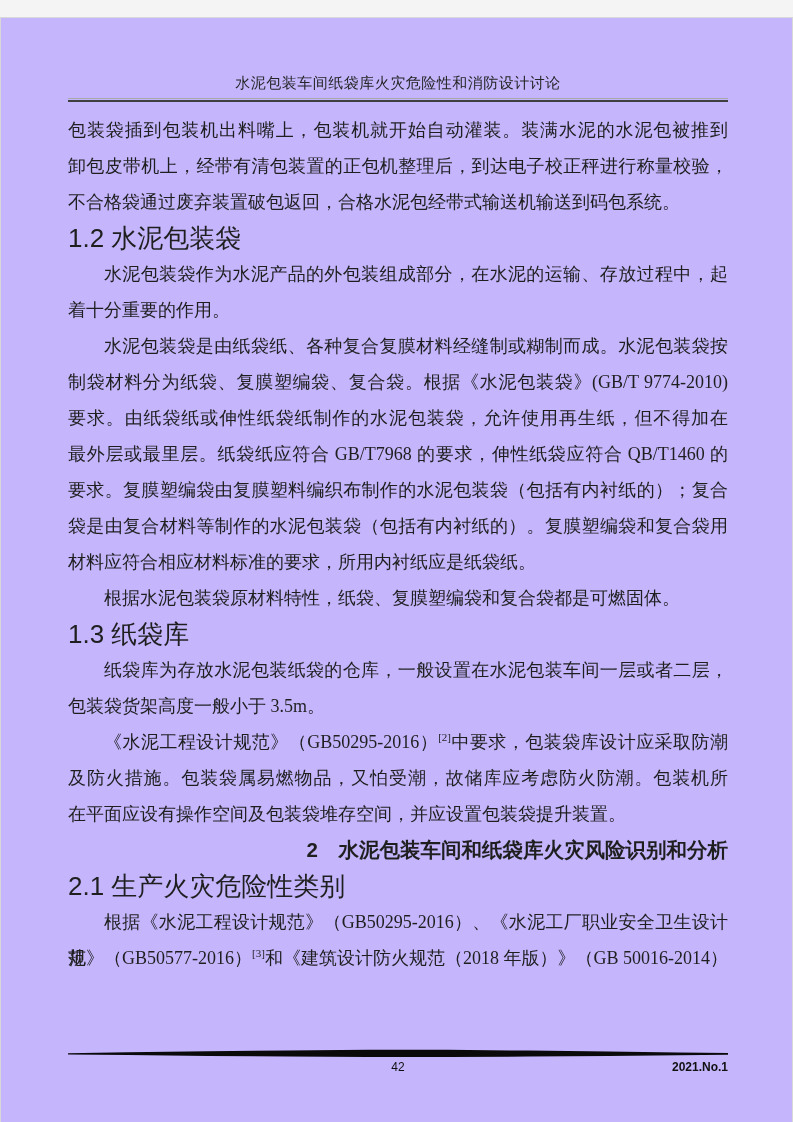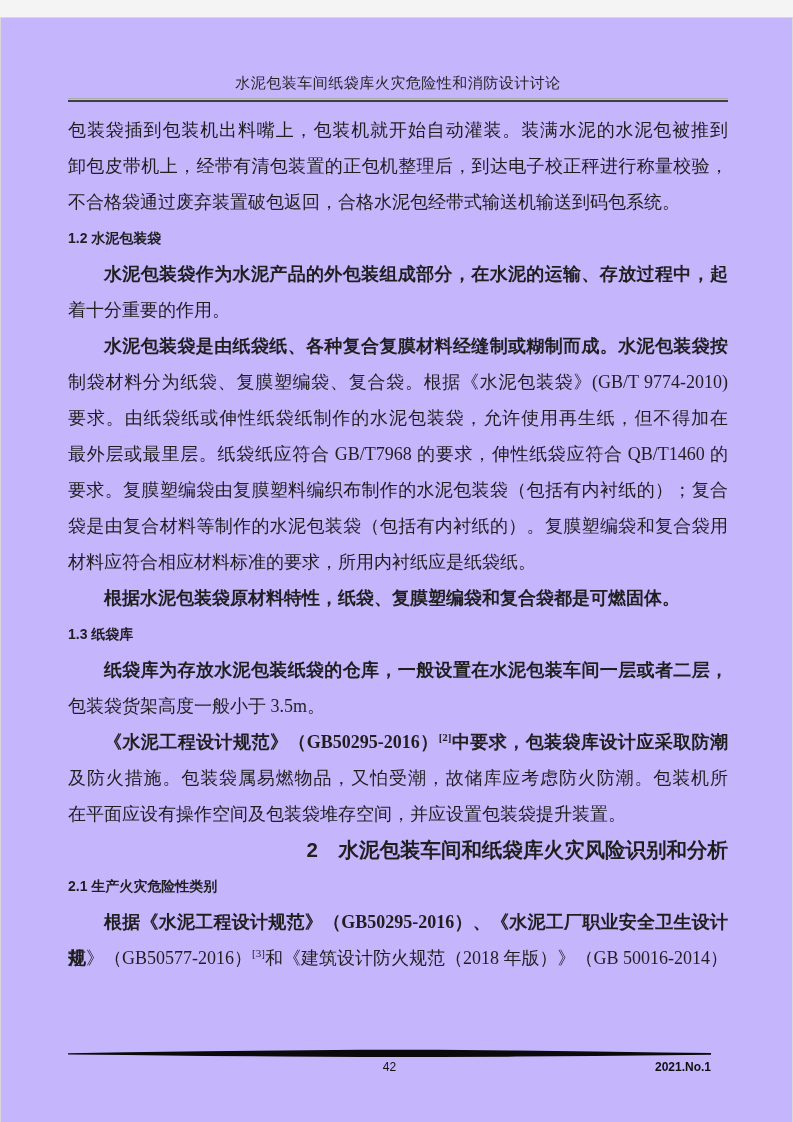--- a/index.html
+++ b/index.html
@@ -9,25 +9,25 @@
     font-family:"Liberation Serif","DejaVu Serif",serif;
     box-shadow:0 0 0 1px #d8d8d8 inset;
   }
   .runhead{position:absolute;top:0;left:68px;right:65px;}
   .runhead-title{margin-top:57px;text-align:center;font-size:15px;letter-spacing:.5px;color:#262626;}
   .rule-light{height:1px;background:#a8a8a8;margin-top:5px;}
   .rule-dark{height:2px;background:#3f3f3f;margin-top:1px;}
   .content{position:absolute;top:95px;left:68px;right:65px;}
   .ln{height:36px;line-height:36px;font-size:18px;}
   .fill{text-align:justify;text-align-last:justify;}
-  .ind{text-indent:2em;font-weight:bold;}
-  .h3{font-family:"Liberation Sans","DejaVu Sans",sans-serif;font-weight:700;font-size:14px;}
+  .ind{text-indent:2em;}
+  .h3{font-family:"Liberation Sans","DejaVu Sans",sans-serif;font-weight:400;font-size:26px;}
   .h2{font-family:"Liberation Sans","DejaVu Sans",sans-serif;font-weight:700;font-size:20.5px;text-align:right;}
   .cite{font-size:11px;line-height:0;vertical-align:7px;}
-  .footer{position:absolute;left:68px;right:82px;top:1031px;}
+  .footer{position:absolute;left:68px;right:65px;top:1031px;}
   .foot-rule{display:block;width:100%;height:10px;}
   .foot-text{position:relative;margin-top:1px;height:16px;line-height:16px;
     font-family:"Liberation Sans","DejaVu Sans",sans-serif;font-size:12px;color:#111;}
   .pageno{position:absolute;left:0;right:0;text-align:center;}
   .issue{position:absolute;right:0;font-weight:600;text-align:center;}
 </style>
 </head>
 <body>
 
 <div class="sheet">

